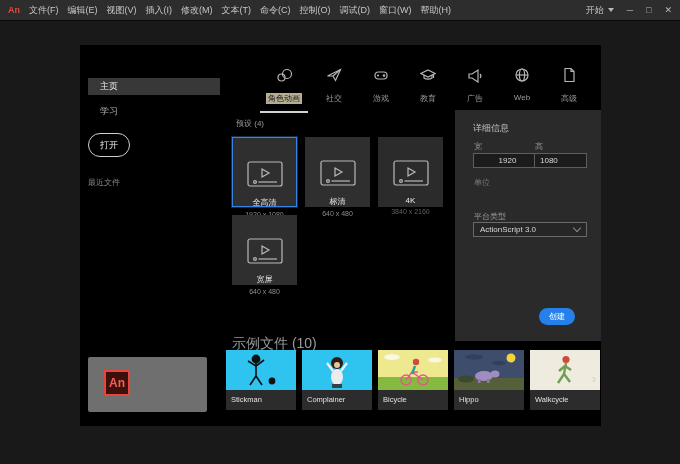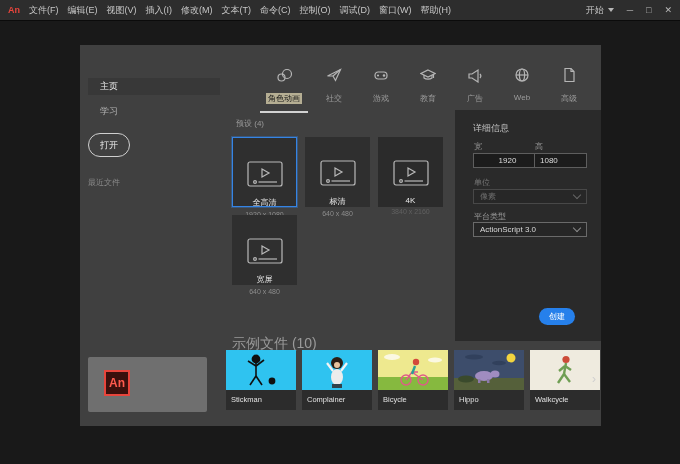--- a/index.html
+++ b/index.html
@@ -12,21 +12,21 @@
             border-bottom:1px solid #0b0b0b;display:flex;align-items:center;padding:0 8px;gap:9px;}
   .app-logo{color:var(--logo-red,#e8453c);font-weight:bold;font-size:9px;letter-spacing:0;}
   .menu-item{font-size:9px;color:#c6c6c6;white-space:nowrap;cursor:default;}
   .tb-right{margin-left:auto;display:flex;gap:13px;}
   .workspace{font-size:9px;color:#c6c6c6;display:flex;align-items:center;gap:4px;}
   .caret{width:0;height:0;border-left:3px solid transparent;border-right:3px solid transparent;
          border-top:4px solid #b8b8b8;display:inline-block;}
   .winbtn{font-size:9px;color:#b8b8b8;line-height:20px;}
 
   
-  .panel{position:absolute;left:80px;top:45px;width:521px;height:381px;background:#404040;}
+  .panel{position:absolute;left:80px;top:45px;width:521px;height:381px;background:#000000;}
 
   
   .side-home{left:8px;top:33px;width:120px;height:17px;background:#383838;color:#ededed;
              font-size:9px;line-height:17px;padding-left:12px;}
   .side-learn{left:20px;top:60px;font-size:9px;color:#b3b3b3;}
   .open-btn{left:8px;top:88px;width:40px;height:22px;border:1px solid #cfcfcf;border-radius:12px;
             color:#ededed;font-size:9px;text-align:center;line-height:22px;}
   .recent{left:8px;top:132px;font-size:8px;color:#8b8b8b;}
   .promo{left:8px;top:312px;width:119px;height:55px;background:#6f6f6f;border-radius:2px;}
   .promo-logo{position:absolute;left:16px;top:13px;width:26px;height:26px;background:#3b100d;
@@ -240,24 +240,20 @@
       <span class="preset-size">640 x 480</span>
     </div>
 
     <div class="abs details">
       <div class="abs d-heading">详细信息</div>
       <div class="abs d-label" style="left:19px;top:31px;">宽</div>
       <div class="abs d-label" style="left:80px;top:31px;">高</div>
       <input class="abs d-input" style="left: 18px; top: 43px; width: 64px; text-align: center;" value="1920">
       <input class="abs d-input" style="left: 79px; top: 43px; width: 53px;" value="1080">
       <div class="abs d-label" style="left:19px;top:67px;color:#7a7a7a;">单位</div>
-      <div class="abs d-select sel-units" style="left:18px;top:79px;width:114px;">
-        <span>像素</span>
-        <span class="chev"></span>
-      </div>
       <div class="abs d-label" style="left:19px;top:101px;">平台类型</div>
       <div class="abs d-select sel-platform" style="left:18px;top:112px;width:114px;">
         <span>ActionScript 3.0</span>
         <span class="chev"></span>
       </div>
       <div class="abs create-btn">创建</div>
     </div>
 
     <div class="abs samples-heading">示例文件 (10)</div>
 

